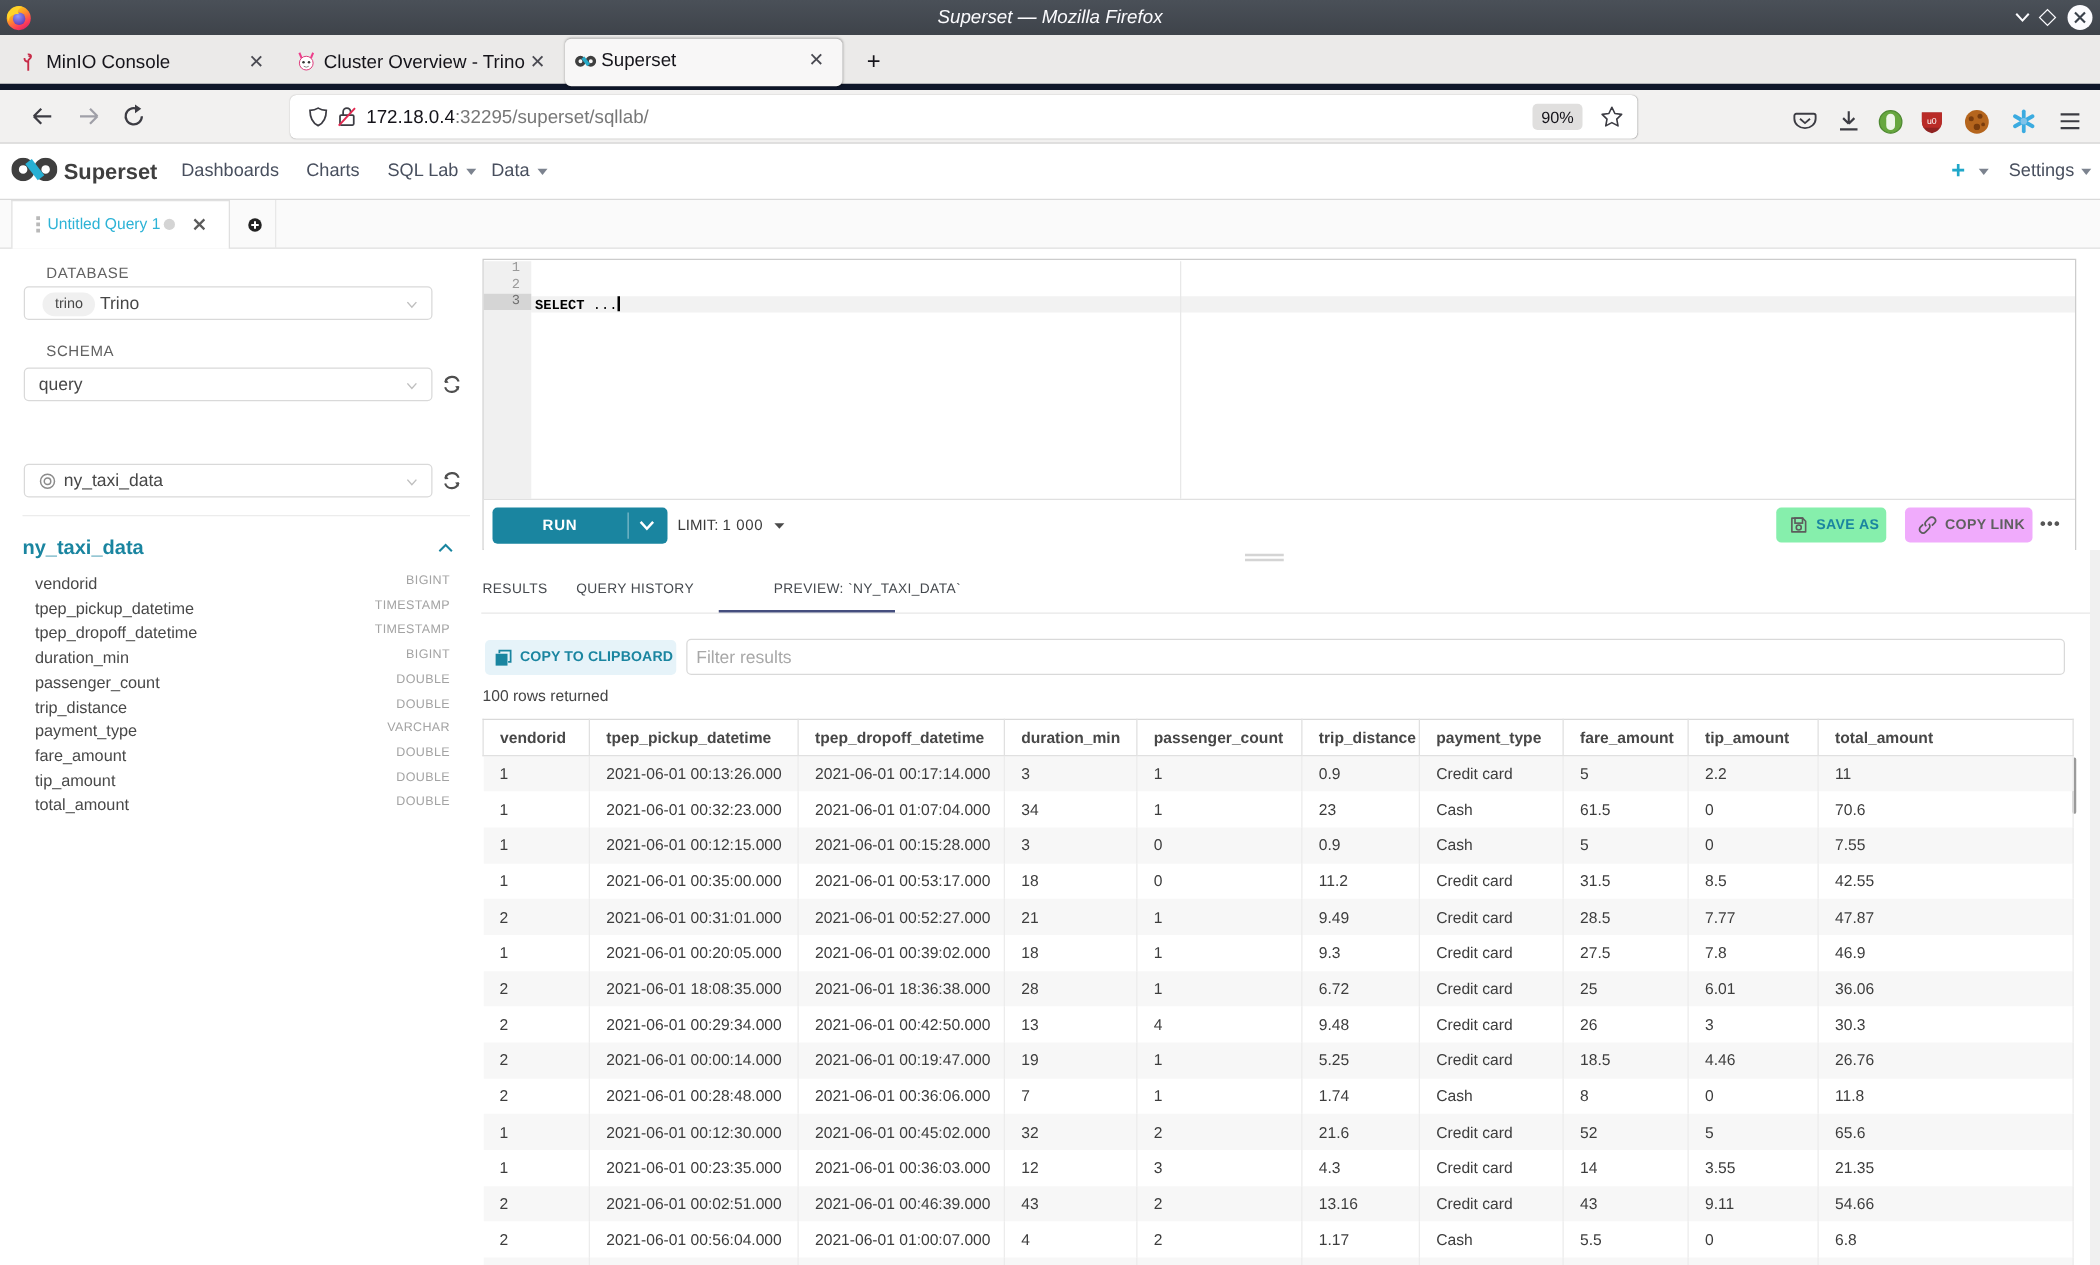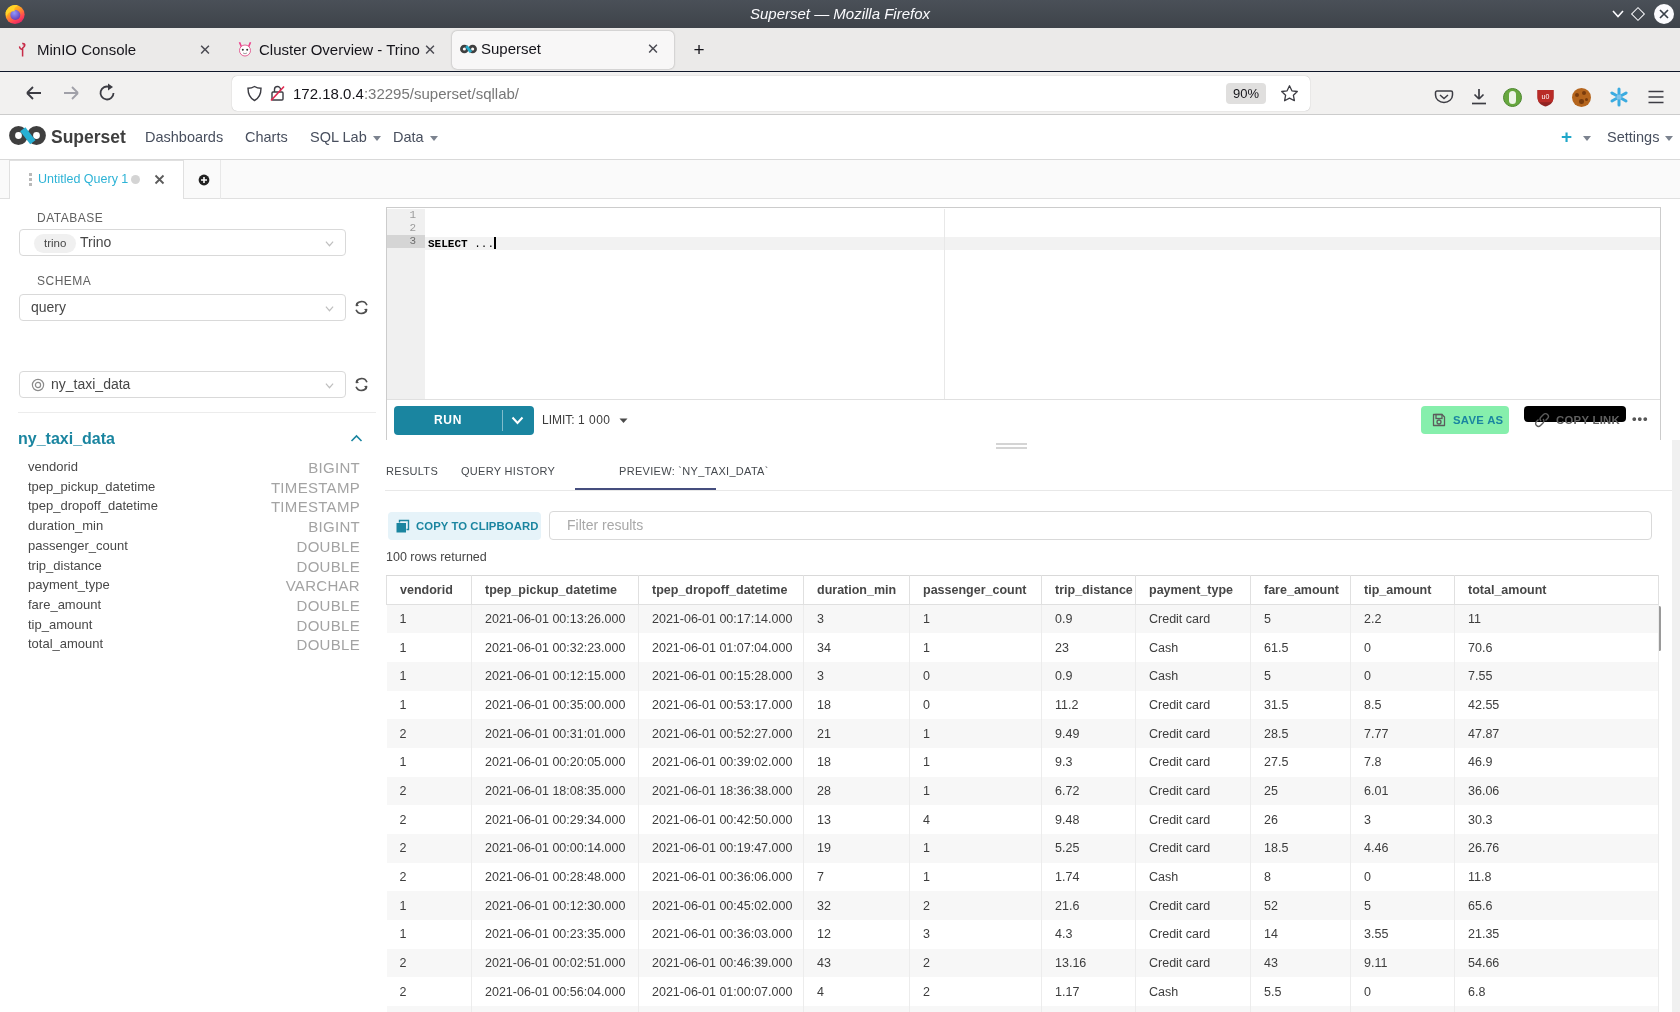--- a/index.html
+++ b/index.html
@@ -6,21 +6,21 @@
   html,body { width:1680px; height:1012px; overflow:hidden; }
   body { font-family:"Liberation Sans", sans-serif; position:relative; background:#fff; }
   .abs { position:absolute; }
 
   
   #titlebar { left:0; top:0; width:1680px; height:28px;
     background:linear-gradient(#4a5058,#3e434a); color:#fbfbfe; }
   #titletext { left:0; top:0; width:1680px; height:28px; line-height:28px;
     text-align:center; font-size:15px; color:#fbfbfe;font-style:italic; }
   #tabbar { left:0; top:28px; width:1680px; height:44px; background:#ebeae9;
-    border-bottom:1px solid #0f172a; }
+    border-bottom:5px solid #0f172a; }
   .tab { position:absolute; top:4px; height:36px; border-radius:5px;
     font-size:15px; color:#15141a; }
   .tab .title { position:absolute; left:29px; top:0; line-height:36px; white-space:nowrap; }
   .tabclose { position:absolute; top:9px; width:18px; height:18px; color:#4a4a52;
     font-size:15px; line-height:18px; text-align:center; }
   #activetab { left:452px; width:222px; background:#f8f7f7; top:3px; height:38px;
     box-shadow:0 0 2px rgba(0,0,0,.35); }
   #newtabbtn { position:absolute; left:686px; top:9px; width:26px; height:26px;
     color:#15141a; font-size:19px; line-height:25px; text-align:center; }
 
@@ -50,41 +50,41 @@
   #qtabplus { position:absolute; left:186px; top:0; width:35px; height:39px;
     border-right:1px solid #e8e8e8; }
 
   
   .label { position:absolute; font-size:12px; color:#616161; letter-spacing:.5px; }
   .selbox { position:absolute; left:19px; width:327px; height:27px; background:#fff;
     border:1px solid #d9d9d9; border-radius:4px; }
   .selchev { position:absolute; right:11px; top:9px; width:9px; height:9px; }
   .refresh { position:absolute; left:353px; width:17px; height:17px; }
   .colrow { position:absolute; left:28px; width:332px; height:20px; font-size:13px; color:#484848; }
-  .coltype { float:right; font-size:15px; color:#a3a3a3; letter-spacing:.3px; }
+  .coltype { float:right; font-size:10px; color:#a3a3a3; letter-spacing:.3px; }
 
   
   #editorbox { left:386px; top:207px; width:1275px; height:233px; background:#fff;
     border:1px solid #ccc; }
   #gutter { position:absolute; left:0; top:1px; width:38px; height:190px; background:#f0f0f0;
     font-family:"Liberation Mono",monospace; font-size:11px; color:#9a9a9a; text-align:right; }
   #gutter div { height:13px; line-height:13px; padding-right:9px; }
   .codeline { position:absolute; left:41px; font-family:"Liberation Mono",monospace;
     font-size:11px; height:13px; line-height:13px; white-space:pre; }
   #printmargin { position:absolute; left:557px; top:1px; width:1px; height:190px; background:#e8e8e8; }
   #edtoolbar { position:absolute; left:0px; top:191px; width:1273px; height:41px; background:#fff;
     border-top:1px solid #e0e0e0; }
 
   
   .rtab { position:absolute; top:0; font-size:11px; color:#45494e; letter-spacing:.3px; }
   #copybtn { position:absolute; left:388px; top:512px; width:153px; height:28px;
     background:#e6f3f9; border-radius:4px; }
   #filterbox { position:absolute; left:549px; top:511px; width:1103px; height:29px;
     border:1px solid #d9d9d9; border-radius:4px; background:#fff;
-    font-size:14px; color:#a8a8a8; line-height:27px; padding-left:17px; }
+    font-size:14px; color:#a8a8a8; line-height:27px; padding-left:7px; }
 
   table#grid { position:absolute; left:386px; top:575px; width:1272px;
     border-collapse:collapse; table-layout:fixed; font-size:12.5px; color:#3d3d3d; }
   #grid th { font-weight:bold; color:#474747; text-align:left; height:29px;
     border:1px solid #e0e0e0; border-top:1px solid #d9d9d9; padding:0 0 0 13px; background:#fff; }
   #grid td { height:28.7px; border-right:1px solid #ececec; padding:0 0 0 13px; }
   #grid tr.odd td { background:#f7f7f7; }
 </style>
 </head>
 <body>
@@ -319,21 +319,21 @@
         <path d="M0.5,0.5 L4.5,5 L8.5,0.5" fill="#4a4a4a"></path>
       </svg>
     <div style="position:absolute; left:1034px; top:6px; width:88px; height:28px; background:#86efac; border-radius:4px;">
       <svg style="position:absolute; left:10px; top:6px;" width="16" height="16" viewBox="0 0 16 16">
         <path d="M2.5,2.5 L11,2.5 L13.5,5 L13.5,13.5 L2.5,13.5 Z" stroke="#5c5c5c" stroke-width="1.3" fill="none" stroke-linejoin="round"></path>
         <rect x="5" y="2.5" width="6" height="4" stroke="#5c5c5c" stroke-width="1.3" fill="none"></rect>
         <circle cx="8" cy="10" r="2" stroke="#5c5c5c" stroke-width="1.3" fill="none"></circle>
       </svg>
       <span style="position:absolute; left:32px; line-height:28px; font-size:11.3px; font-weight:bold; letter-spacing:.3px; color:#1a85a0;">SAVE AS</span>
     </div>
-    <div style="position:absolute; left:1137px; top:6px; width:102px; height:16px; background:#000000; border-radius:4px;">
+    <div style="position:absolute; left:1137px; top:6px; width:102px; height:28px; background:#f0abfc; border-radius:4px;">
       <svg style="position:absolute; left:10px; top:6px;" width="16" height="16" viewBox="0 0 16 16">
         <path d="M7,9 C5.8,7.8 5.8,6.2 7,5 L9.5,2.5 C10.7,1.3 12.3,1.3 13.5,2.5 C14.7,3.7 14.7,5.3 13.5,6.5 L11.5,8.5" stroke="#5c5c5c" stroke-width="1.4" fill="none"></path>
         <path d="M9,7 C10.2,8.2 10.2,9.8 9,11 L6.5,13.5 C5.3,14.7 3.7,14.7 2.5,13.5 C1.3,12.3 1.3,10.7 2.5,9.5 L4.5,7.5" stroke="#5c5c5c" stroke-width="1.4" fill="none"></path>
       </svg>
       <span style="position:absolute; left:32px; line-height:28px; font-size:11.3px; font-weight:bold; letter-spacing:.3px; color:#5f5f5f;">COPY LINK</span>
     </div>
     <span style="position:absolute; left:1245px; top:0; line-height:38px; font-size:13px; font-weight:bold; letter-spacing:1px; color:#565656;">•••</span>
   </div>
 </div>
 <div class="abs" style="left:996px; top:443px; width:31px; height:2px; background:#d4d4d4;"></div>

